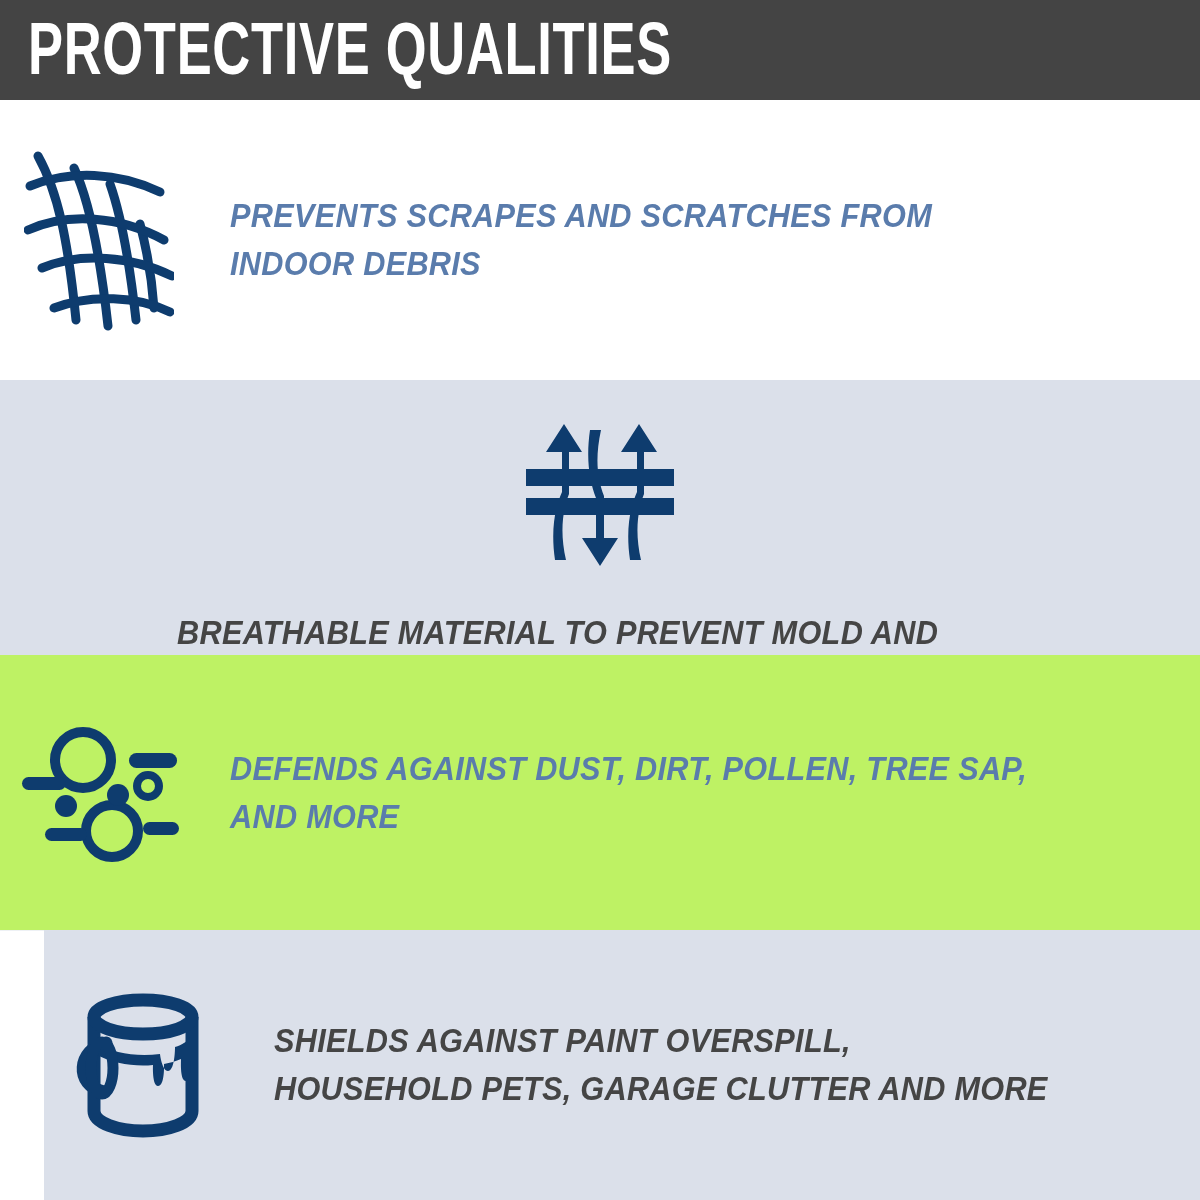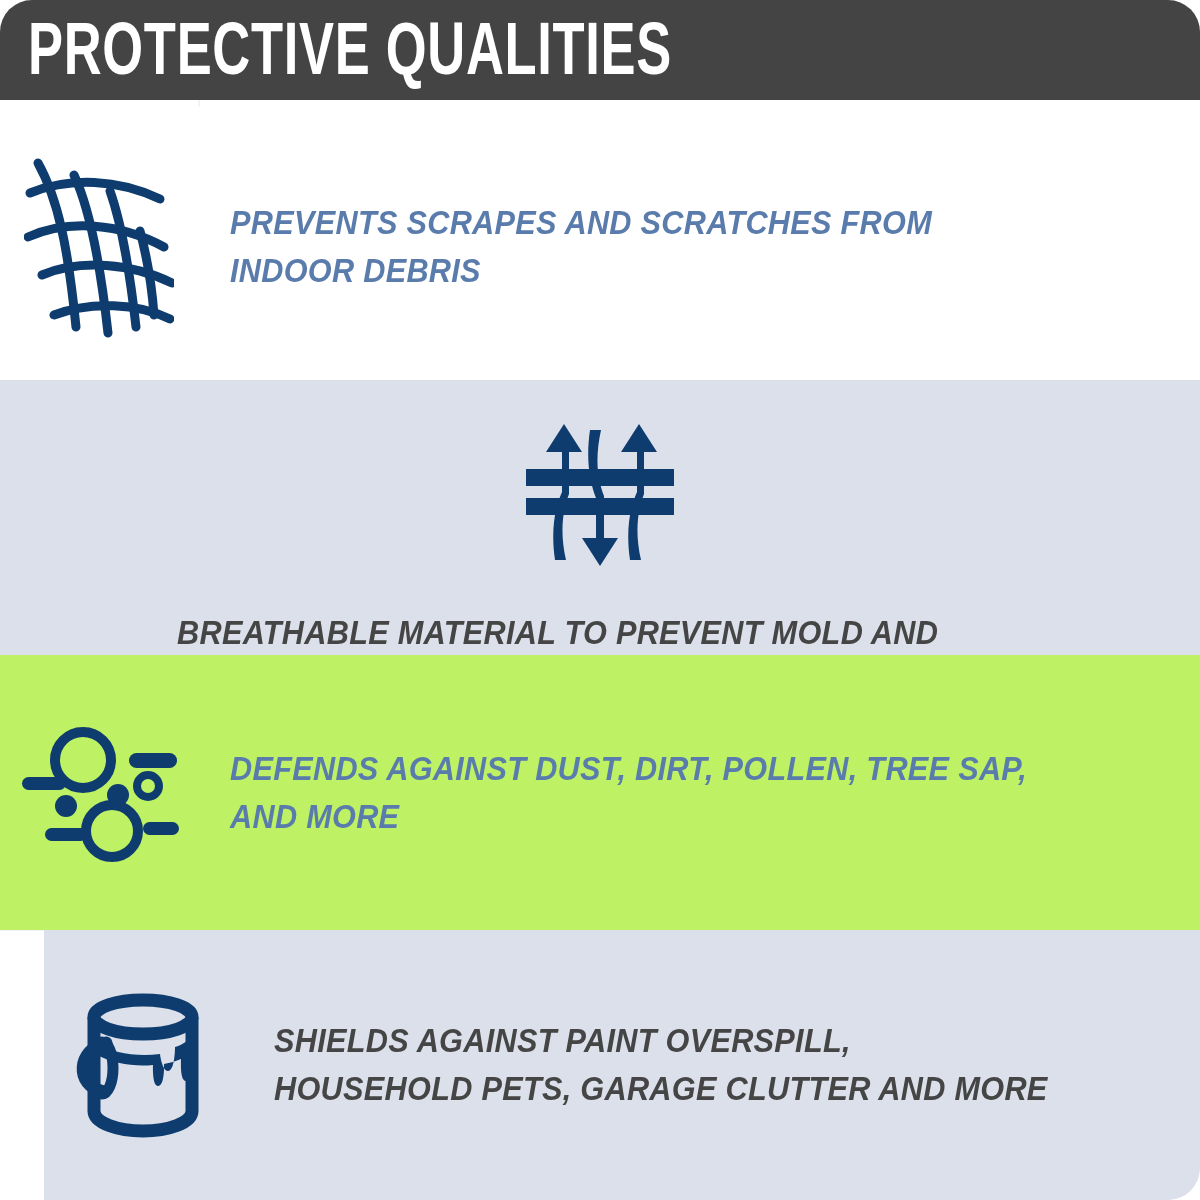--- a/index.html
+++ b/index.html
@@ -12,21 +12,20 @@
     font-family: "Liberation Sans", "DejaVu Sans", sans-serif;
   }
 
   #infographic {
     position: relative;
     width: 1200px;
     height: 1200px;
     background: #ffffff;
     overflow: hidden;
     box-sizing: border-box;
-    border-radius: 32px;
   }
 
   
   .header-bar {
     position: absolute;
     left: 0;
     top: 0;
     width: 1200px;
     height: 100px;
     background: #444444;
@@ -57,21 +56,21 @@
     height: 1100px;
   }
   .row {
     position: absolute;
     left: 0;
     width: 1200px;
     display: flex;
     align-items: center;
     box-sizing: border-box;
   }
-  .row.r0 { top: 0px;   height: 280px; background: #ffffff; margin-top: 7px; }
+  .row.r0 { top: 0px;   height: 280px; background: #ffffff; }
   .row.r1 { top: 280px; height: 325px; background: #dbe0ea; flex-direction: column; }
   .row.r2 { top: 555px; height: 275px; background: #bef264; }
   .row.r3 { top: 830px; height: 270px; background: #dbe0ea; margin-left: 44px; }
 
   
   .row-sep {
     position: absolute;
     left: 0;
     width: 1200px;
     height: 1px;

